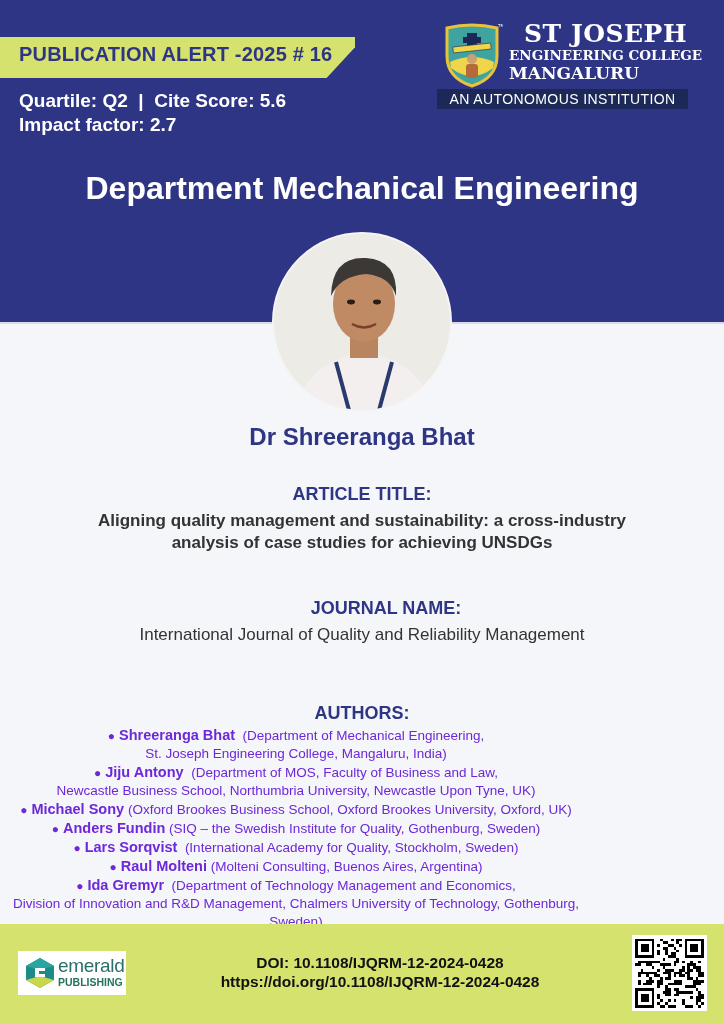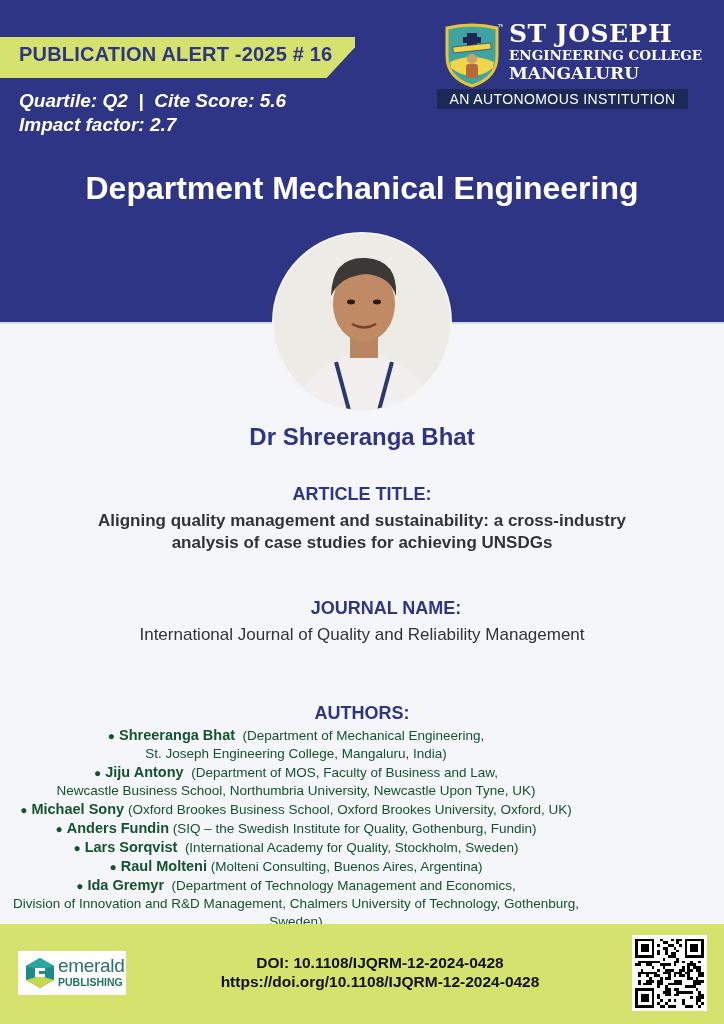--- a/index.html
+++ b/index.html
@@ -6,41 +6,41 @@
   html, body { width: 724px; height: 1024px; overflow: hidden; }
   body { background: #f5f6f9; font-family: "Liberation Sans", sans-serif; position: relative; }
 
   .top-band { position: absolute; left: 0; top: 0; width: 724px; height: 322px; background: #2f3585; }
   .band-line { position: absolute; left: 0; top: 322px; width: 724px; height: 2px; background: #d8dae8; }
 
   .alert-ribbon { position: absolute; left: 0; top: 37px; width: 355px; height: 41px; background: #d5e26e;
     clip-path: polygon(0 0, 100% 0, 100% 25%, 92% 100%, 0 100%); }
   .alert-text { position: absolute; left: 19px; top: 43px; font-size: 20px; font-weight: bold; color: #2f3585; letter-spacing: 0.2px; white-space: nowrap; }
 
-  .metrics { position: absolute; left: 19px; top: 89px; color: #fff; font-size: 19px; font-weight: bold; line-height: 24px; font-style: italic; }
+  .metrics { position: absolute; left: 19px; top: 89px; color: #fff; font-size: 19px; font-weight: bold; line-height: 24px; }
 
   .logo { position: absolute; left: 437px; top: 18px; width: 270px; height: 95px; }
   .crest { position: absolute; left: 4px; top: 4px; width: 62px; height: 66px; }
   .college-name { position: absolute; left: 72px; top: 2px; font-family: "DejaVu Serif", serif; color: #fff; font-weight: bold; }
-  .college-name .l1 { font-size: 25px; line-height: 28px; letter-spacing: 0.5px; }
+  .college-name .l1 { font-size: 25px; line-height: 28px; letter-spacing: 0.5px; text-align: center; }
   .college-name .l2 { font-size: 13.5px; line-height: 15px; }
   .college-name .l3 { font-size: 17px; line-height: 20px; }
   .autonomous { position: absolute; left: 0; top: 71px; width: 251px; height: 20px; background: #1c2858; color: #fff; font-size: 14px; text-align: center; line-height: 20px; letter-spacing: 0.4px; }
 
   .dept { position: absolute; left: 0; top: 170px; width: 724px; text-align: center; color: #fff; font-size: 32px; font-weight: bold; }
 
   .photo { position: absolute; left: 272px; top: 232px; width: 180px; height: 180px; border-radius: 50%; background: #ecebe6; overflow: hidden; border: 2px solid #f5f5f5; }
 
   .person-name { position: absolute; left: 0; top: 423px; width: 724px; text-align: center; font-size: 24px; font-weight: bold; color: #2f3585; }
 
   .section-label { position: absolute; left: 0; width: 724px; text-align: center; font-size: 18px; font-weight: bold; color: #2f3585; }
   .article-title { position: absolute; left: 0; top: 510px; width: 724px; text-align: center; font-size: 17px; font-weight: bold; color: #333; line-height: 22px; }
   .journal { position: absolute; left: 0; top: 625px; width: 724px; text-align: center; font-size: 17px; color: #333; }
 
-  .authors { position: absolute; left: 0; top: 726px; width: 592px; text-align: center; font-size: 13.5px; color: #14532d; line-height: 18px; }
+  .authors { position: absolute; left: 0; top: 726px; width: 592px; text-align: center; font-size: 13.5px; color: #6d28d9; line-height: 18px; }
   .authors .name { font-weight: bold; font-size: 14.5px; }
   .authors .bullet { font-size: 12px; margin-right: 4px; }
   .authors .aff { font-family: "Liberation Sans Narrow", "Liberation Sans", sans-serif; }
 
   .footer { position: absolute; left: 0; top: 924px; width: 724px; height: 100px; background: #d5e26e; }
   .emerald { position: absolute; left: 18px; top: 951px; width: 108px; height: 44px; background: #fff; }
   .emerald .word { position: absolute; left: 40px; top: 4px; font-size: 19px; color: #2a6f6a; letter-spacing: -0.3px; }
   .emerald .pub { position: absolute; left: 40px; top: 25px; font-size: 10.5px; font-weight: bold; color: #23725f; }
   .doi { position: absolute; left: 150px; top: 953px; width: 460px; text-align: center; font-size: 15.5px; font-weight: bold; color: #111; line-height: 19px; }
   .qr { position: absolute; left: 632px; top: 935px; width: 75px; height: 76px; background: #fff; padding: 3px; }
@@ -111,21 +111,21 @@
     <div class="aff">St. Joseph Engineering College, Mangaluru, India)</div>
   </div>
   <div>
     <span class="bullet">●</span><span class="name">Jiju Antony</span>&nbsp;&nbsp;<span class="aff">(Department of MOS, Faculty of Business and Law,</span>
     <div class="aff">Newcastle Business School, Northumbria University, Newcastle Upon Tyne, UK)</div>
   </div>
   <div>
     <span class="bullet">●</span><span class="name">Michael Sony</span> <span class="aff">(Oxford Brookes Business School, Oxford Brookes University, Oxford, UK)</span>
   </div>
   <div>
-    <span class="bullet">●</span><span class="name">Anders Fundin</span> <span class="aff">(SIQ – the Swedish Institute for Quality, Gothenburg, Fundin)</span>
+    <span class="bullet">●</span><span class="name">Anders Fundin</span> <span class="aff">(SIQ – the Swedish Institute for Quality, Gothenburg, Sweden)</span>
   </div>
   <div>
     <span class="bullet">●</span><span class="name">Lars Sorqvist</span>&nbsp;&nbsp;<span class="aff">(International Academy for Quality, Stockholm, Sweden)</span>
   </div>
   <div>
     <span class="bullet">●</span><span class="name">Raul Molteni</span> <span class="aff">(Molteni Consulting, Buenos Aires, Argentina)</span>
   </div>
   <div>
     <span class="bullet">●</span><span class="name">Ida Gremyr</span>&nbsp;&nbsp;<span class="aff">(Department of Technology Management and Economics,</span>
     <div class="aff">Division of Innovation and R&amp;D Management, Chalmers University of Technology, Gothenburg, Sweden)</div>

